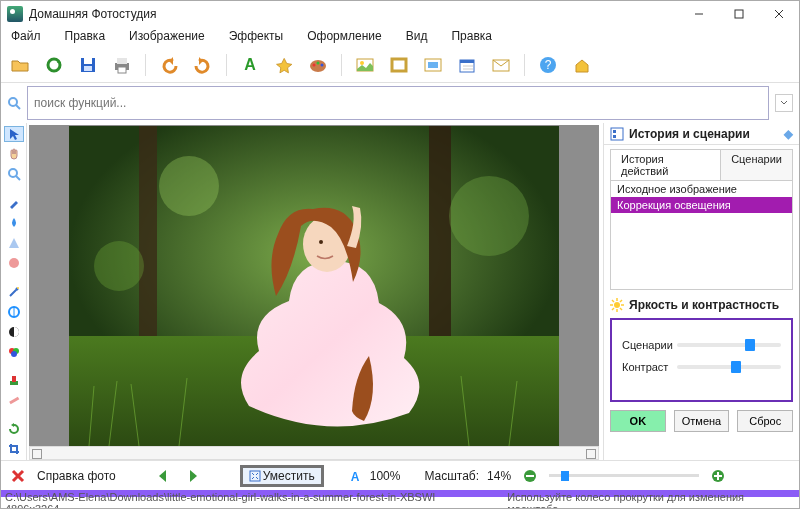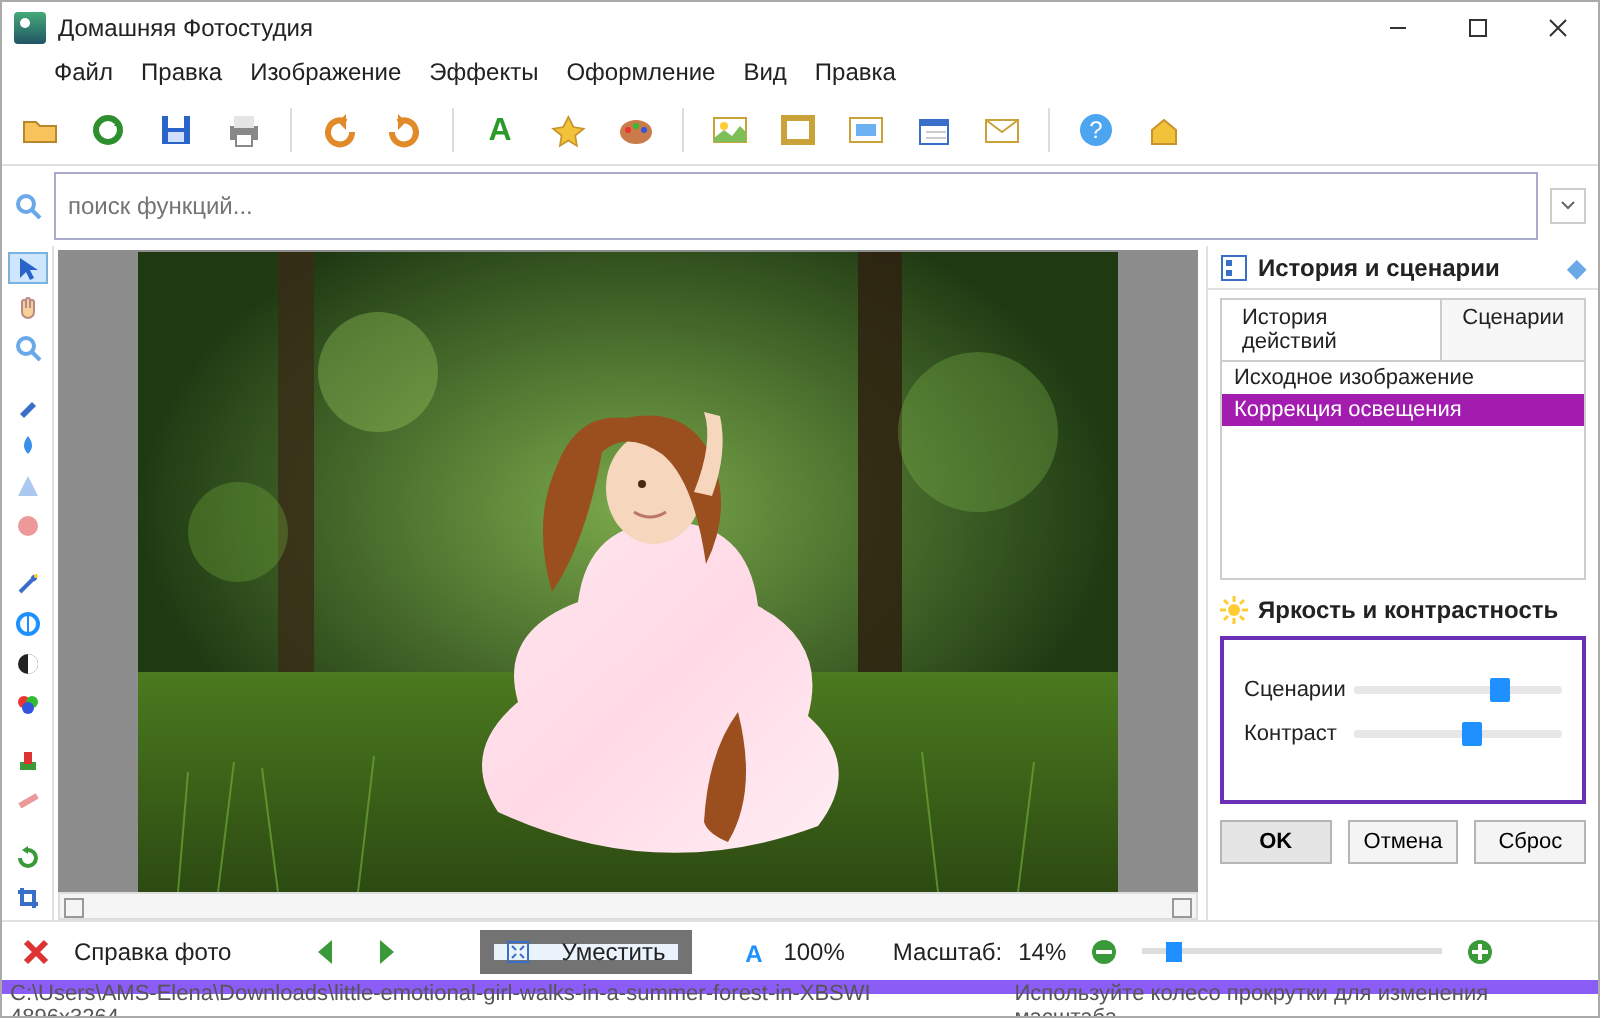--- a/index.html
+++ b/index.html
@@ -6,21 +6,21 @@
   html, body { margin:0; padding:0; font-family: "Segoe UI", Tahoma, sans-serif; font-size:12px; color:#222; }
   body { width:800px; height:509px; background:#fff; display:flex; flex-direction:column; border:1px solid #aaa; }
   
   .titlebar { height:26px; display:flex; align-items:center; padding:0 0 0 6px; }
   .titlebar .app-icon { width:16px; height:16px; background:linear-gradient(#4a7,#256); border-radius:2px; margin-right:6px; position:relative; }
   .titlebar .app-icon::after{content:"";position:absolute;top:3px;left:3px;width:5px;height:5px;background:#fff;border-radius:50%;}
   .titlebar .title { flex:1; font-size:12px; }
   .win-btn { width:40px; height:26px; display:flex; align-items:center; justify-content:center; }
   .win-btn svg{width:10px;height:10px;stroke:#333;stroke-width:1;fill:none;}
   
-  .menubar { height:20px; display:flex; gap:2px; padding:0 20px; }
+  .menubar { height:20px; display:flex; gap:12px; padding:0 4px; }
   .menubar > div { padding:2px 6px; cursor:default;}
   
   .toolbar { height:36px; display:flex; align-items:center; padding:2px 6px; gap:8px; border-bottom:1px solid #e0e0e0;}
   .tbtn { width:26px; height:26px; display:flex; align-items:center; justify-content:center; border-radius:2px;}
   .tsep { width:1px; height:22px; background:#ddd; margin:0 2px;}
   
   .searchrow { display:flex; align-items:center; padding:3px 6px 3px 4px; gap:4px; }
   .searchrow .mag { width:18px; height:18px; display:flex; align-items:center; justify-content:center; }
   .searchbox { flex:1; border:1px solid #aac; height:20px; padding:16px 6px; font-size:12px; color:#888;}
   .dd { width:18px; height:18px; border:1px solid #ccc; display:flex; align-items:center; justify-content:center; margin-left:2px;}
@@ -50,26 +50,26 @@
   .sect-head { display:flex; align-items:center; margin:8px 6px 4px 6px; font-weight:bold; font-size:12px;}
   .sect-head .ricon{width:14px;height:14px;margin-right:5px;}
   .props { margin:2px 6px; border:2px solid #6a2fb5; padding:10px 10px 18px 10px;}
   .prow { display:flex; align-items:center; margin:8px 0;}
   .prow .plabel{width:55px; font-size:11px;}
   .slider { flex:1; height:14px; position:relative; }
   .slider .track{position:absolute;left:0;right:0;top:5px;height:4px;background:#e7e7e7;border-radius:2px;}
   .slider .thumb{position:absolute;top:1px;width:10px;height:12px;background:#1e90ff;border-radius:1px;}
   .btnrow { display:flex; gap:8px; margin:6px 6px; }
   .btnrow button{flex:1;height:22px;font-size:11px;border:1px solid #b5b5b5;background:#f4f4f4;cursor:default;}
-  .btnrow button.primary{font-weight:bold;background:#e5e5e5;}
+  .btnrow button.primary{font-weight:bold;background:#86efac;}
   
   .bottombar { height:30px; display:flex; align-items:center; padding:0 6px; gap:8px; border-top:1px solid #e0e0e0;}
   .bottombar .lbl{font-size:12px;}
   .ibtn{width:22px;height:22px;display:flex;align-items:center;justify-content:center;}
-  .boxbtn{height:22px;border:7px solid #737373;background:#eaf2fc;display:flex;align-items:center;padding:0 6px;gap:16px;font-size:12px;}
+  .boxbtn{height:22px;border:3px solid #737373;background:#eaf2fc;display:flex;align-items:center;padding:0 6px;gap:2px;font-size:12px;}
   .zoom-slider{position:relative;width:150px;height:14px;}
   .zoom-slider .track{position:absolute;left:0;right:0;top:5px;height:3px;background:#ddd;}
   .zoom-slider .thumb{position:absolute;top:2px;width:8px;height:10px;background:#1e90ff;}
   
   .status { height:18px; display:flex; align-items:center; padding:0 4px; font-size:11px; color:#555; border-top:7px solid #8b5cf6; gap:20px;}
 </style>
 </head>
 <body>
 
 <div class="titlebar">

